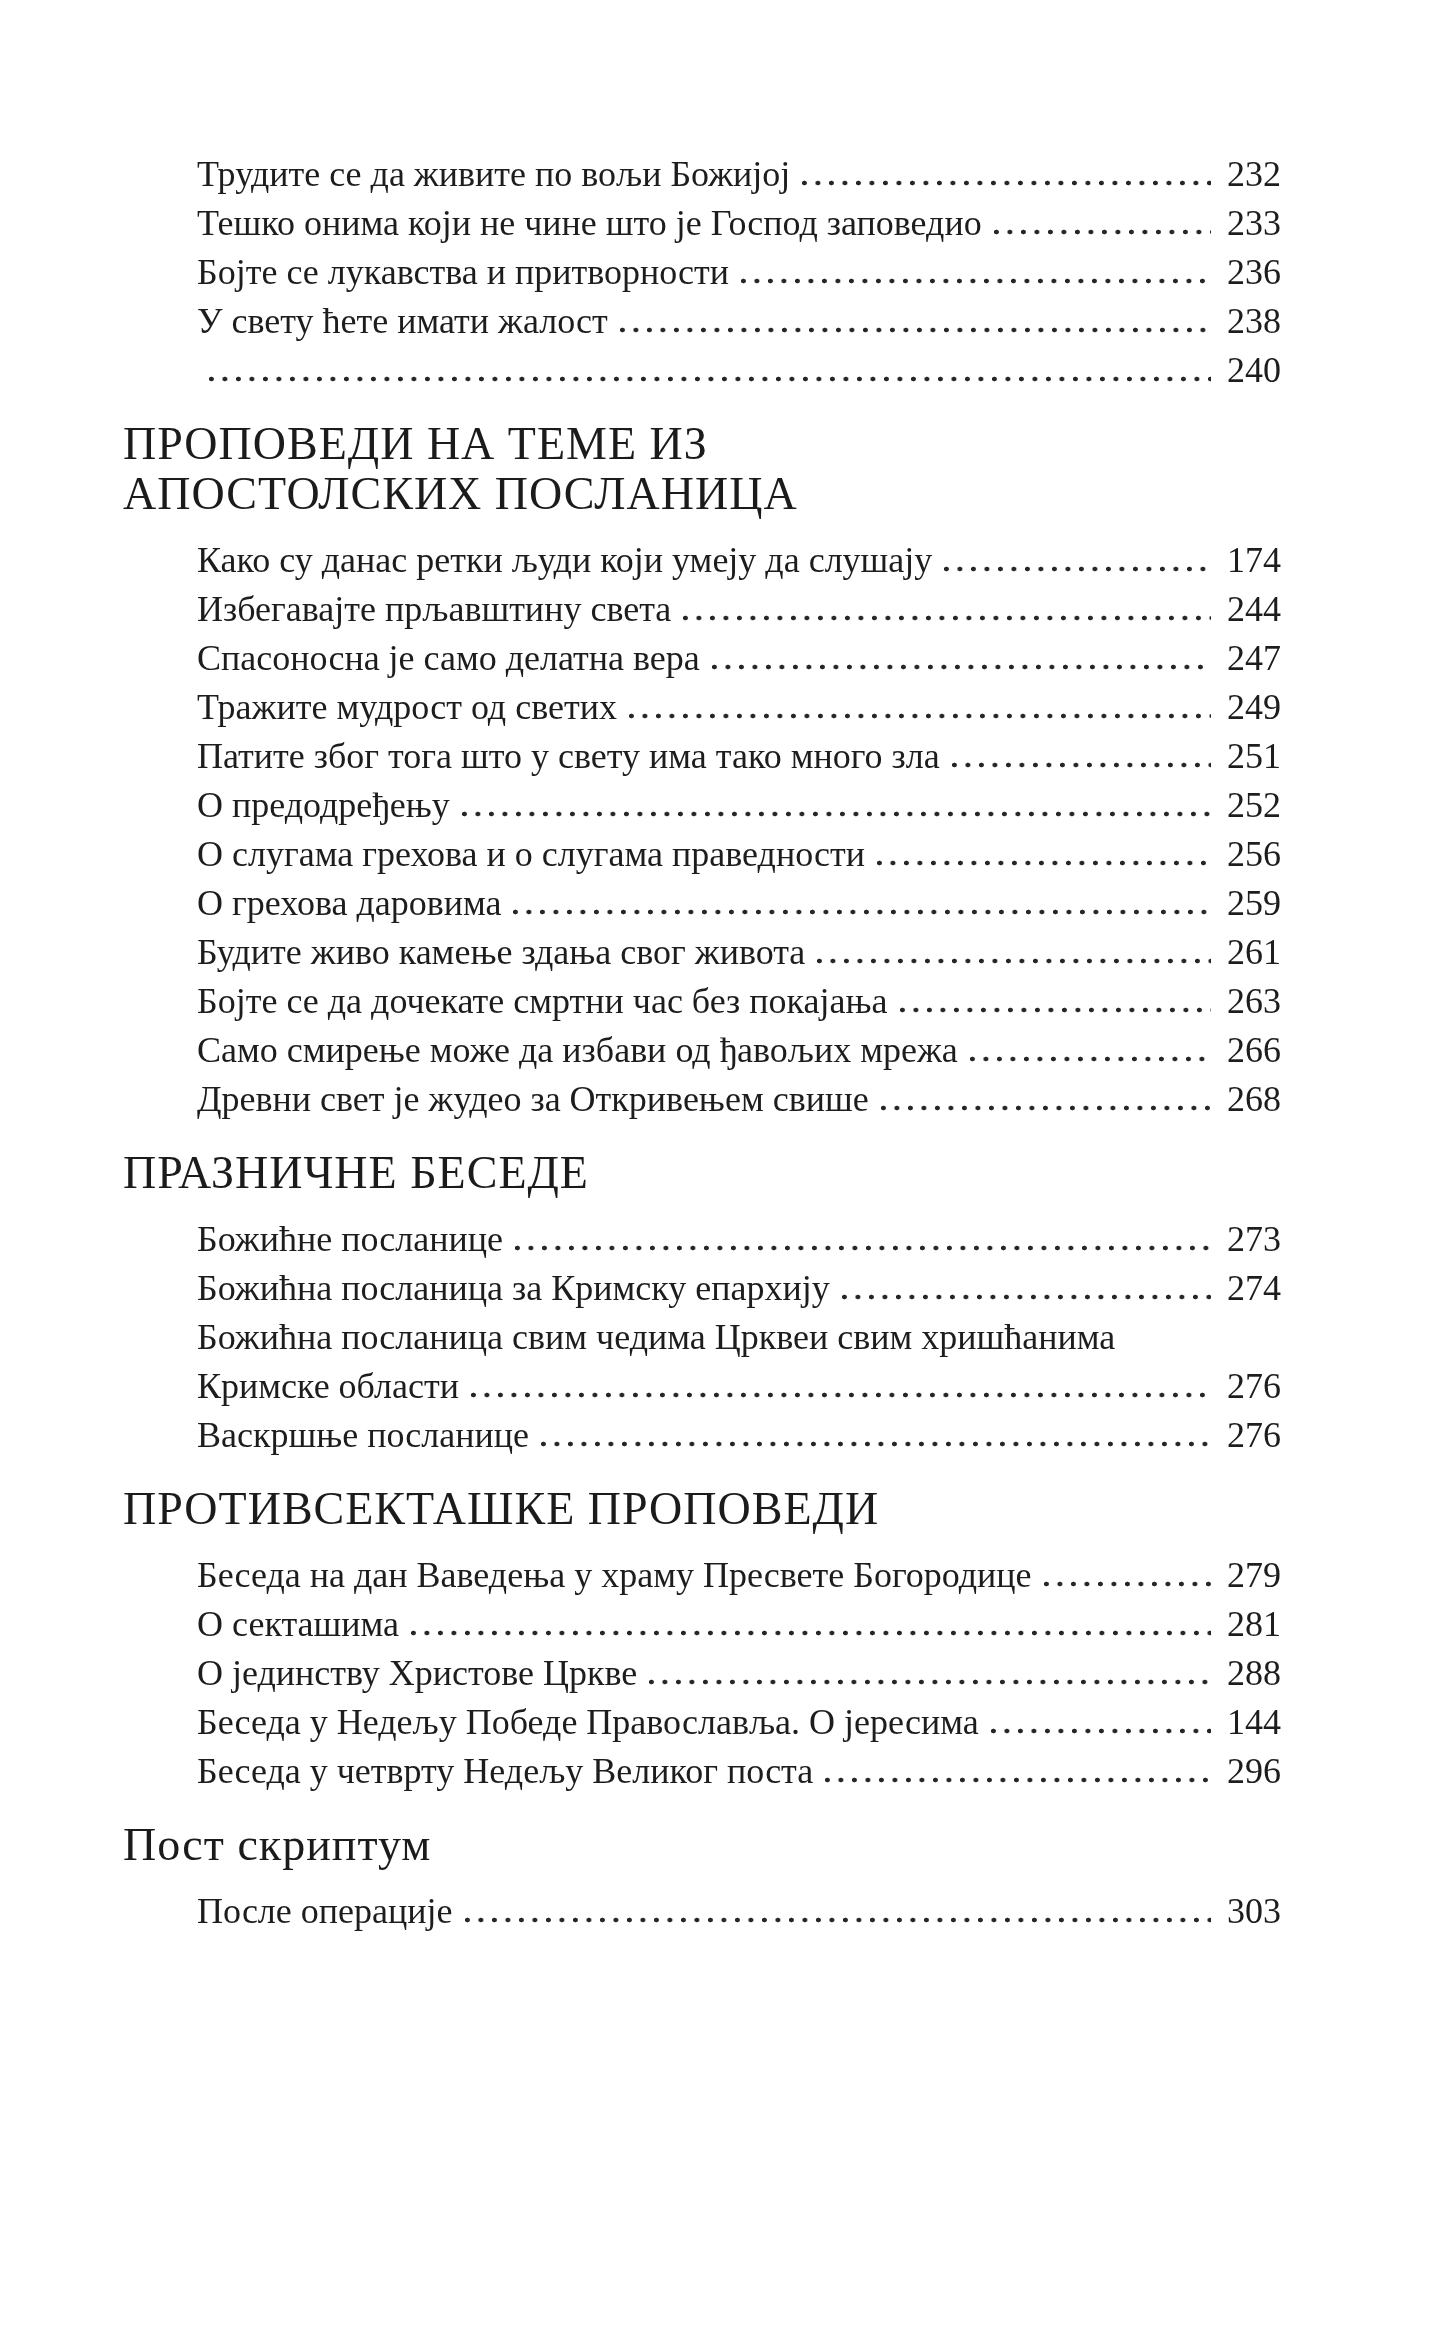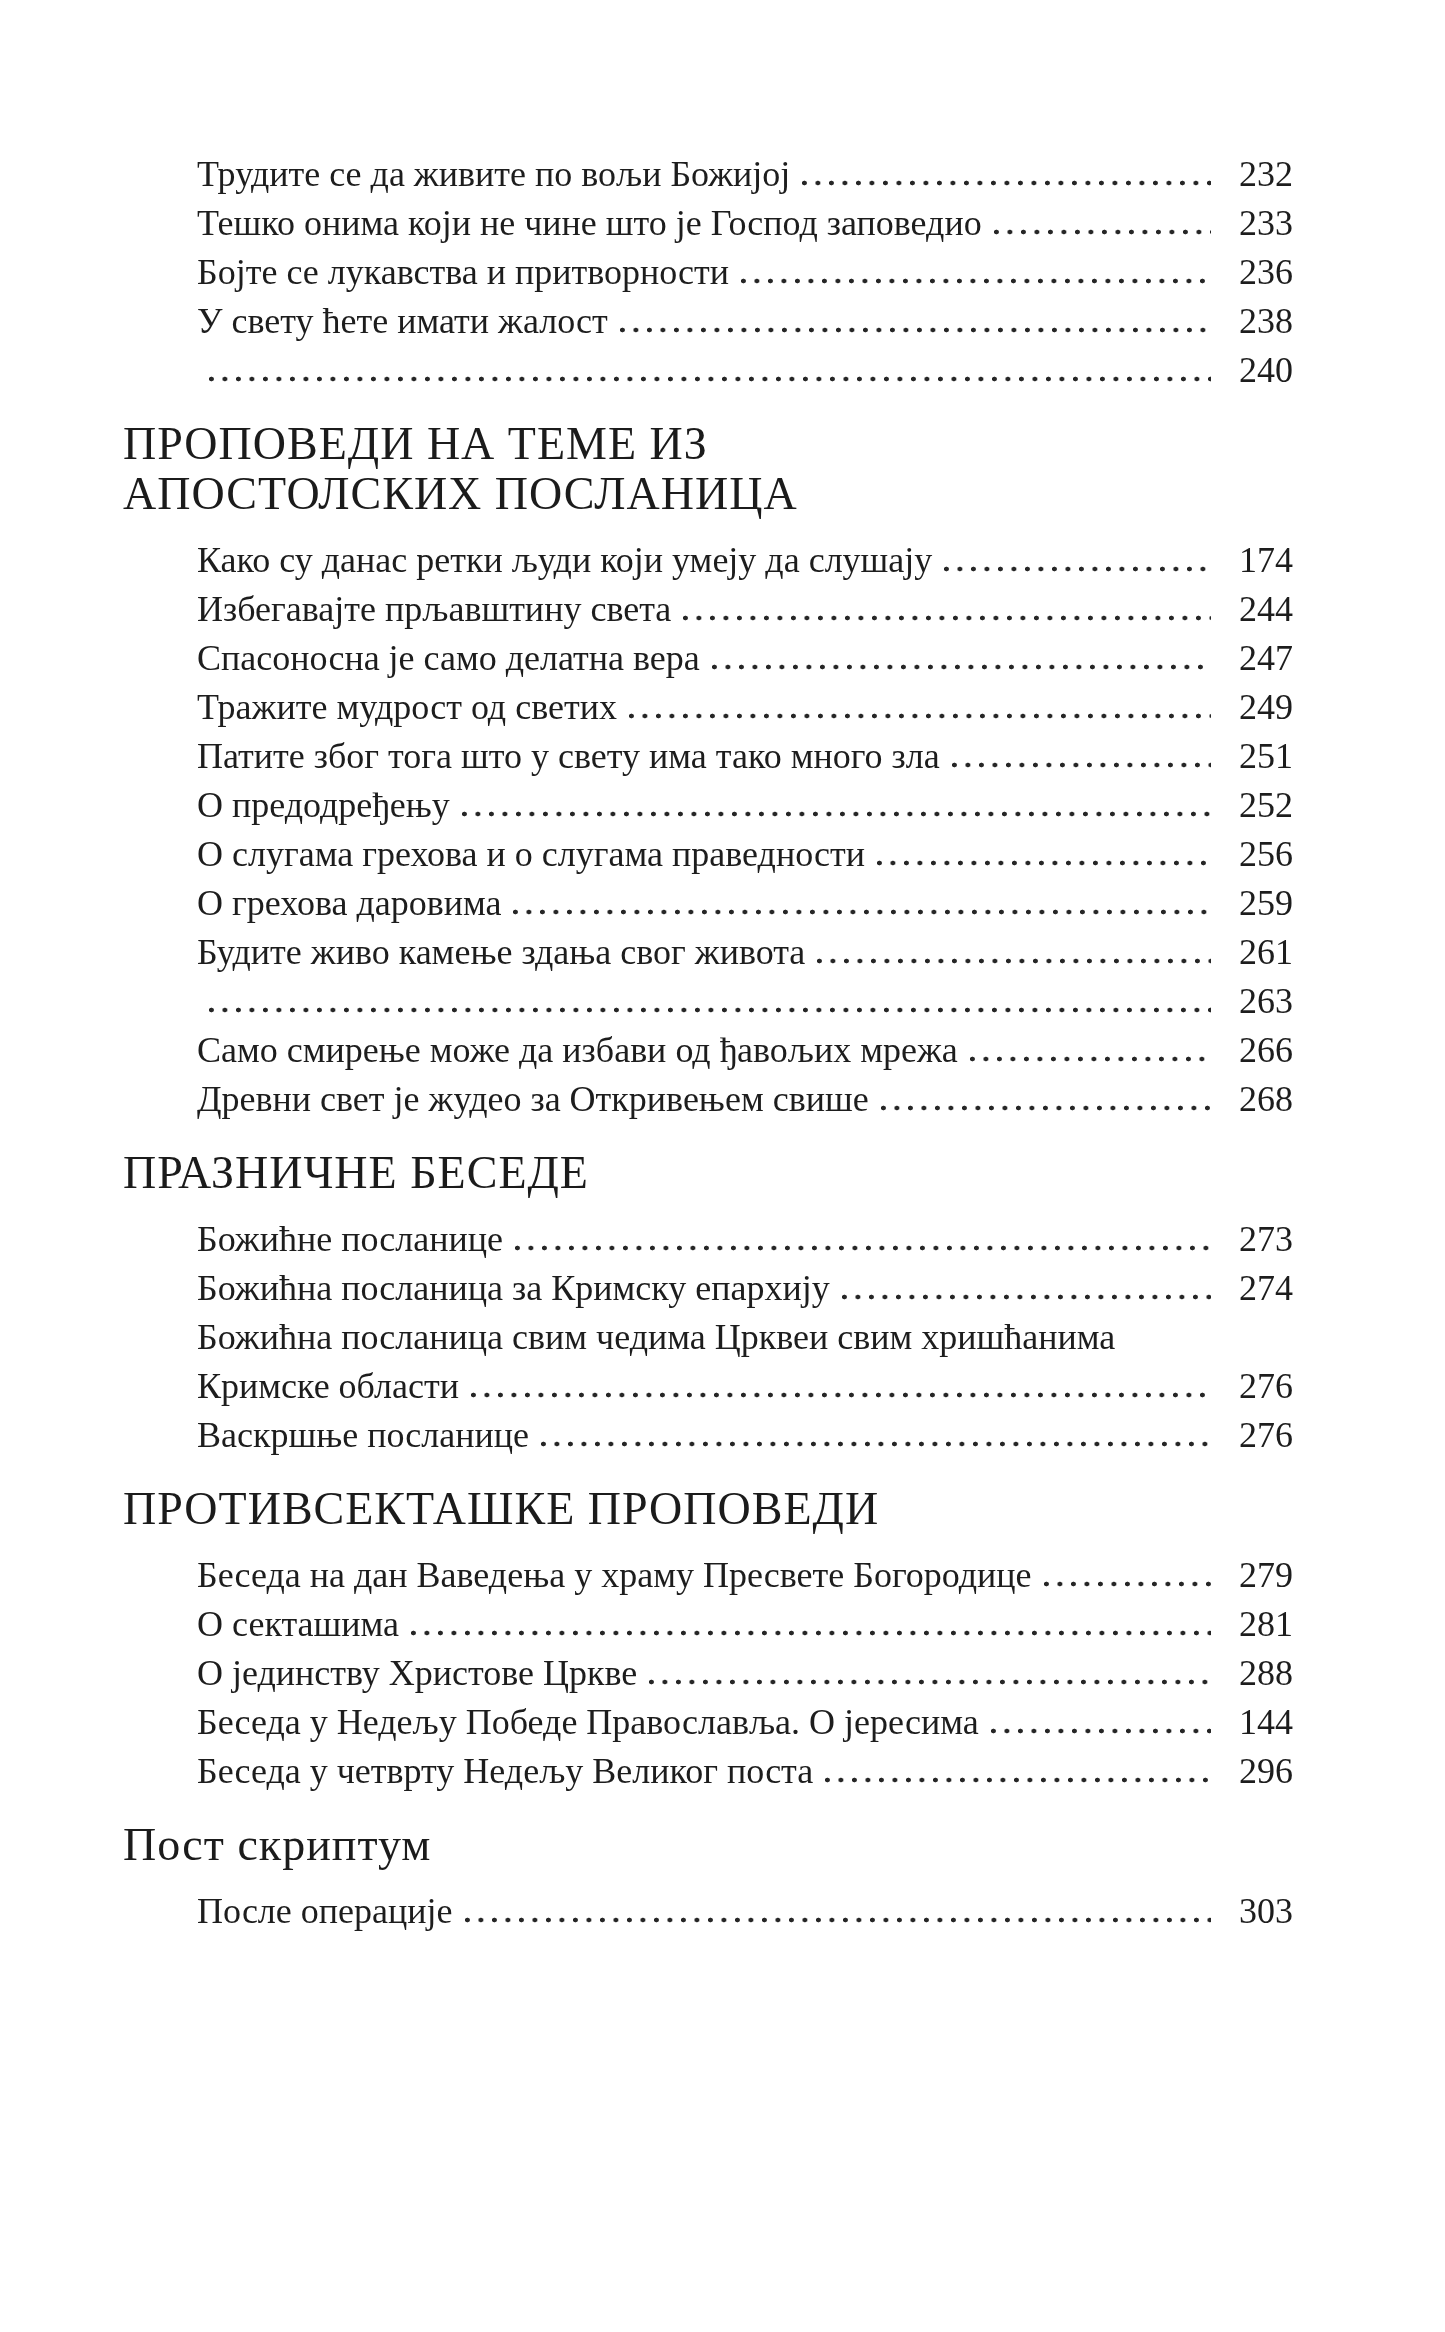--- a/index.html
+++ b/index.html
@@ -47,21 +47,20 @@
     min-width: 24px;
     height: 6px;
     margin: 0 16px 0 12px;
     background-image: radial-gradient(circle at 2.4px 3px, #262626 2.1px, transparent 2.7px);
     background-size: 13.5px 6px;
     background-repeat: repeat-x;
     background-position: left bottom;
   }
   .num {
     min-width: 66px;
-    text-align: right;
     white-space: nowrap;
   }
 </style>
 </head>
 <body>
 
 <div class="page">
   <div class="toc">
   <div class="section">
 
@@ -152,20 +151,21 @@
     <span class="num">259</span>
   </div>
 
   <div class="row">
     <span class="title">Будите живо камење здања свог живота</span>
     <span class="dots"></span>
     <span class="num">261</span>
   </div>
 
   <div class="row">
+    <span class="title">Бојте се да дочекате смртни час без покајања</span>
     <span class="dots"></span>
     <span class="num">263</span>
   </div>
 
   <div class="row">
     <span class="title">Само смирење може да избави од ђавољих мрежа</span>
     <span class="dots"></span>
     <span class="num">266</span>
   </div>
 

